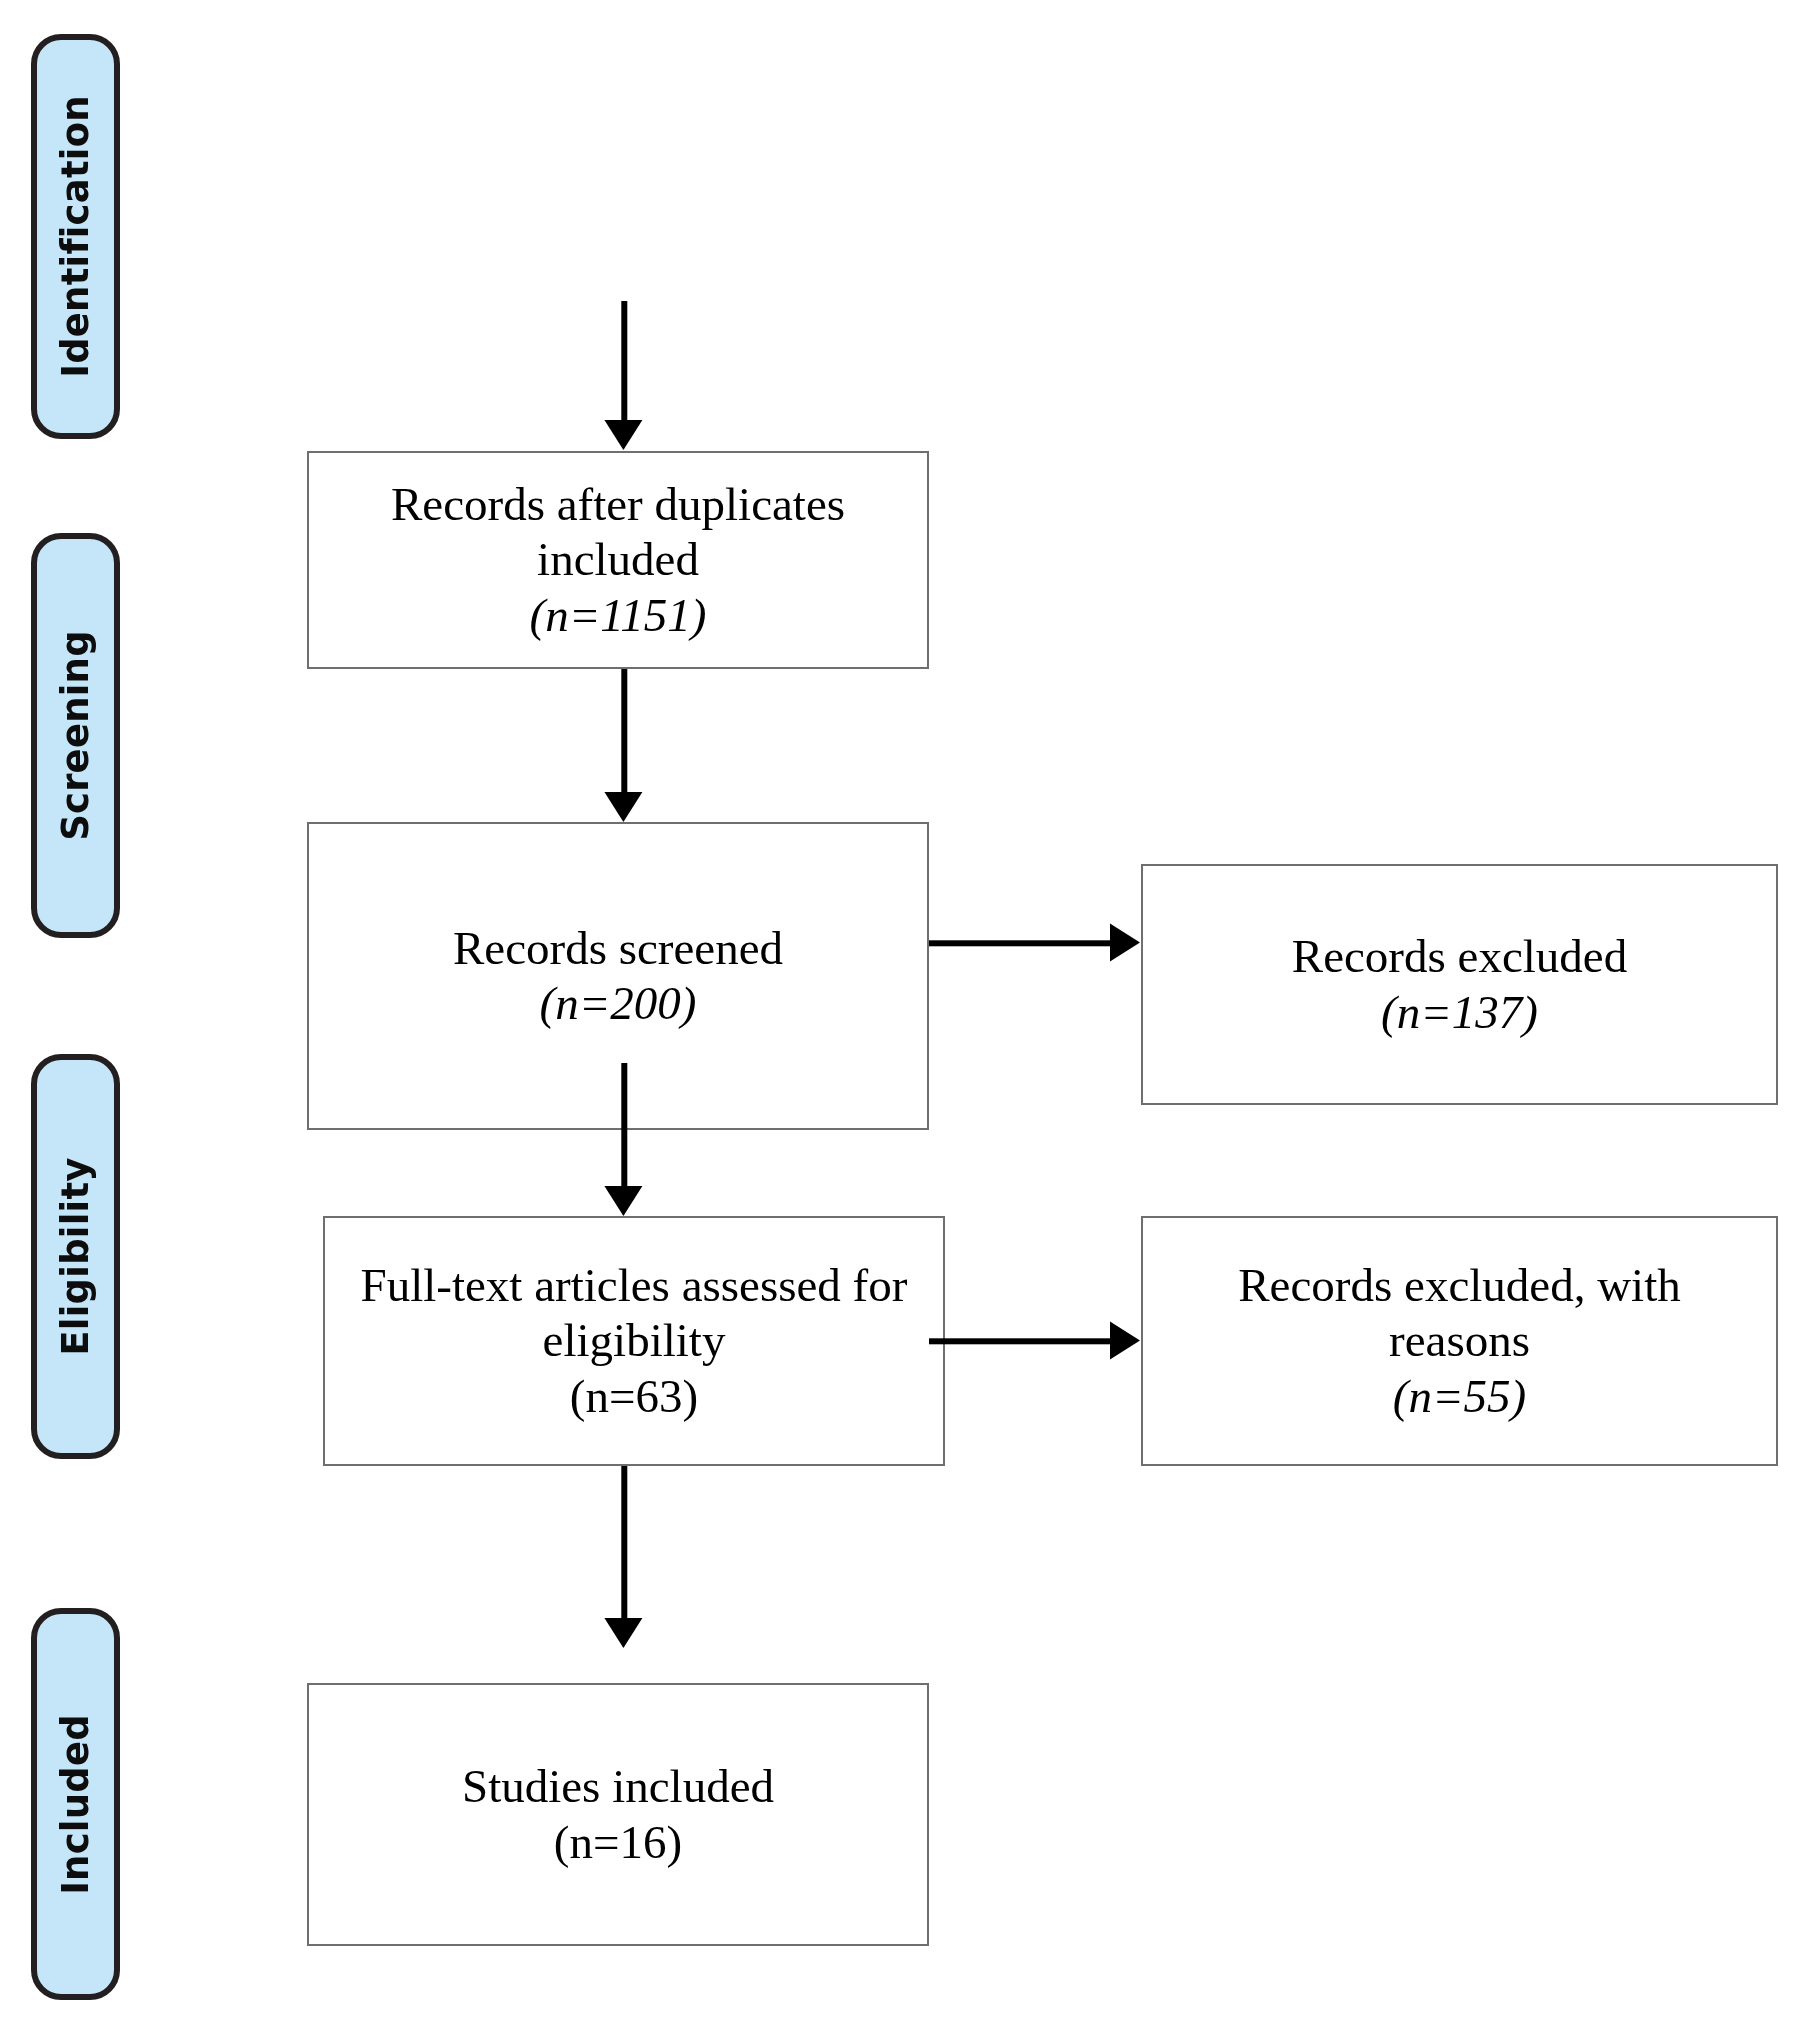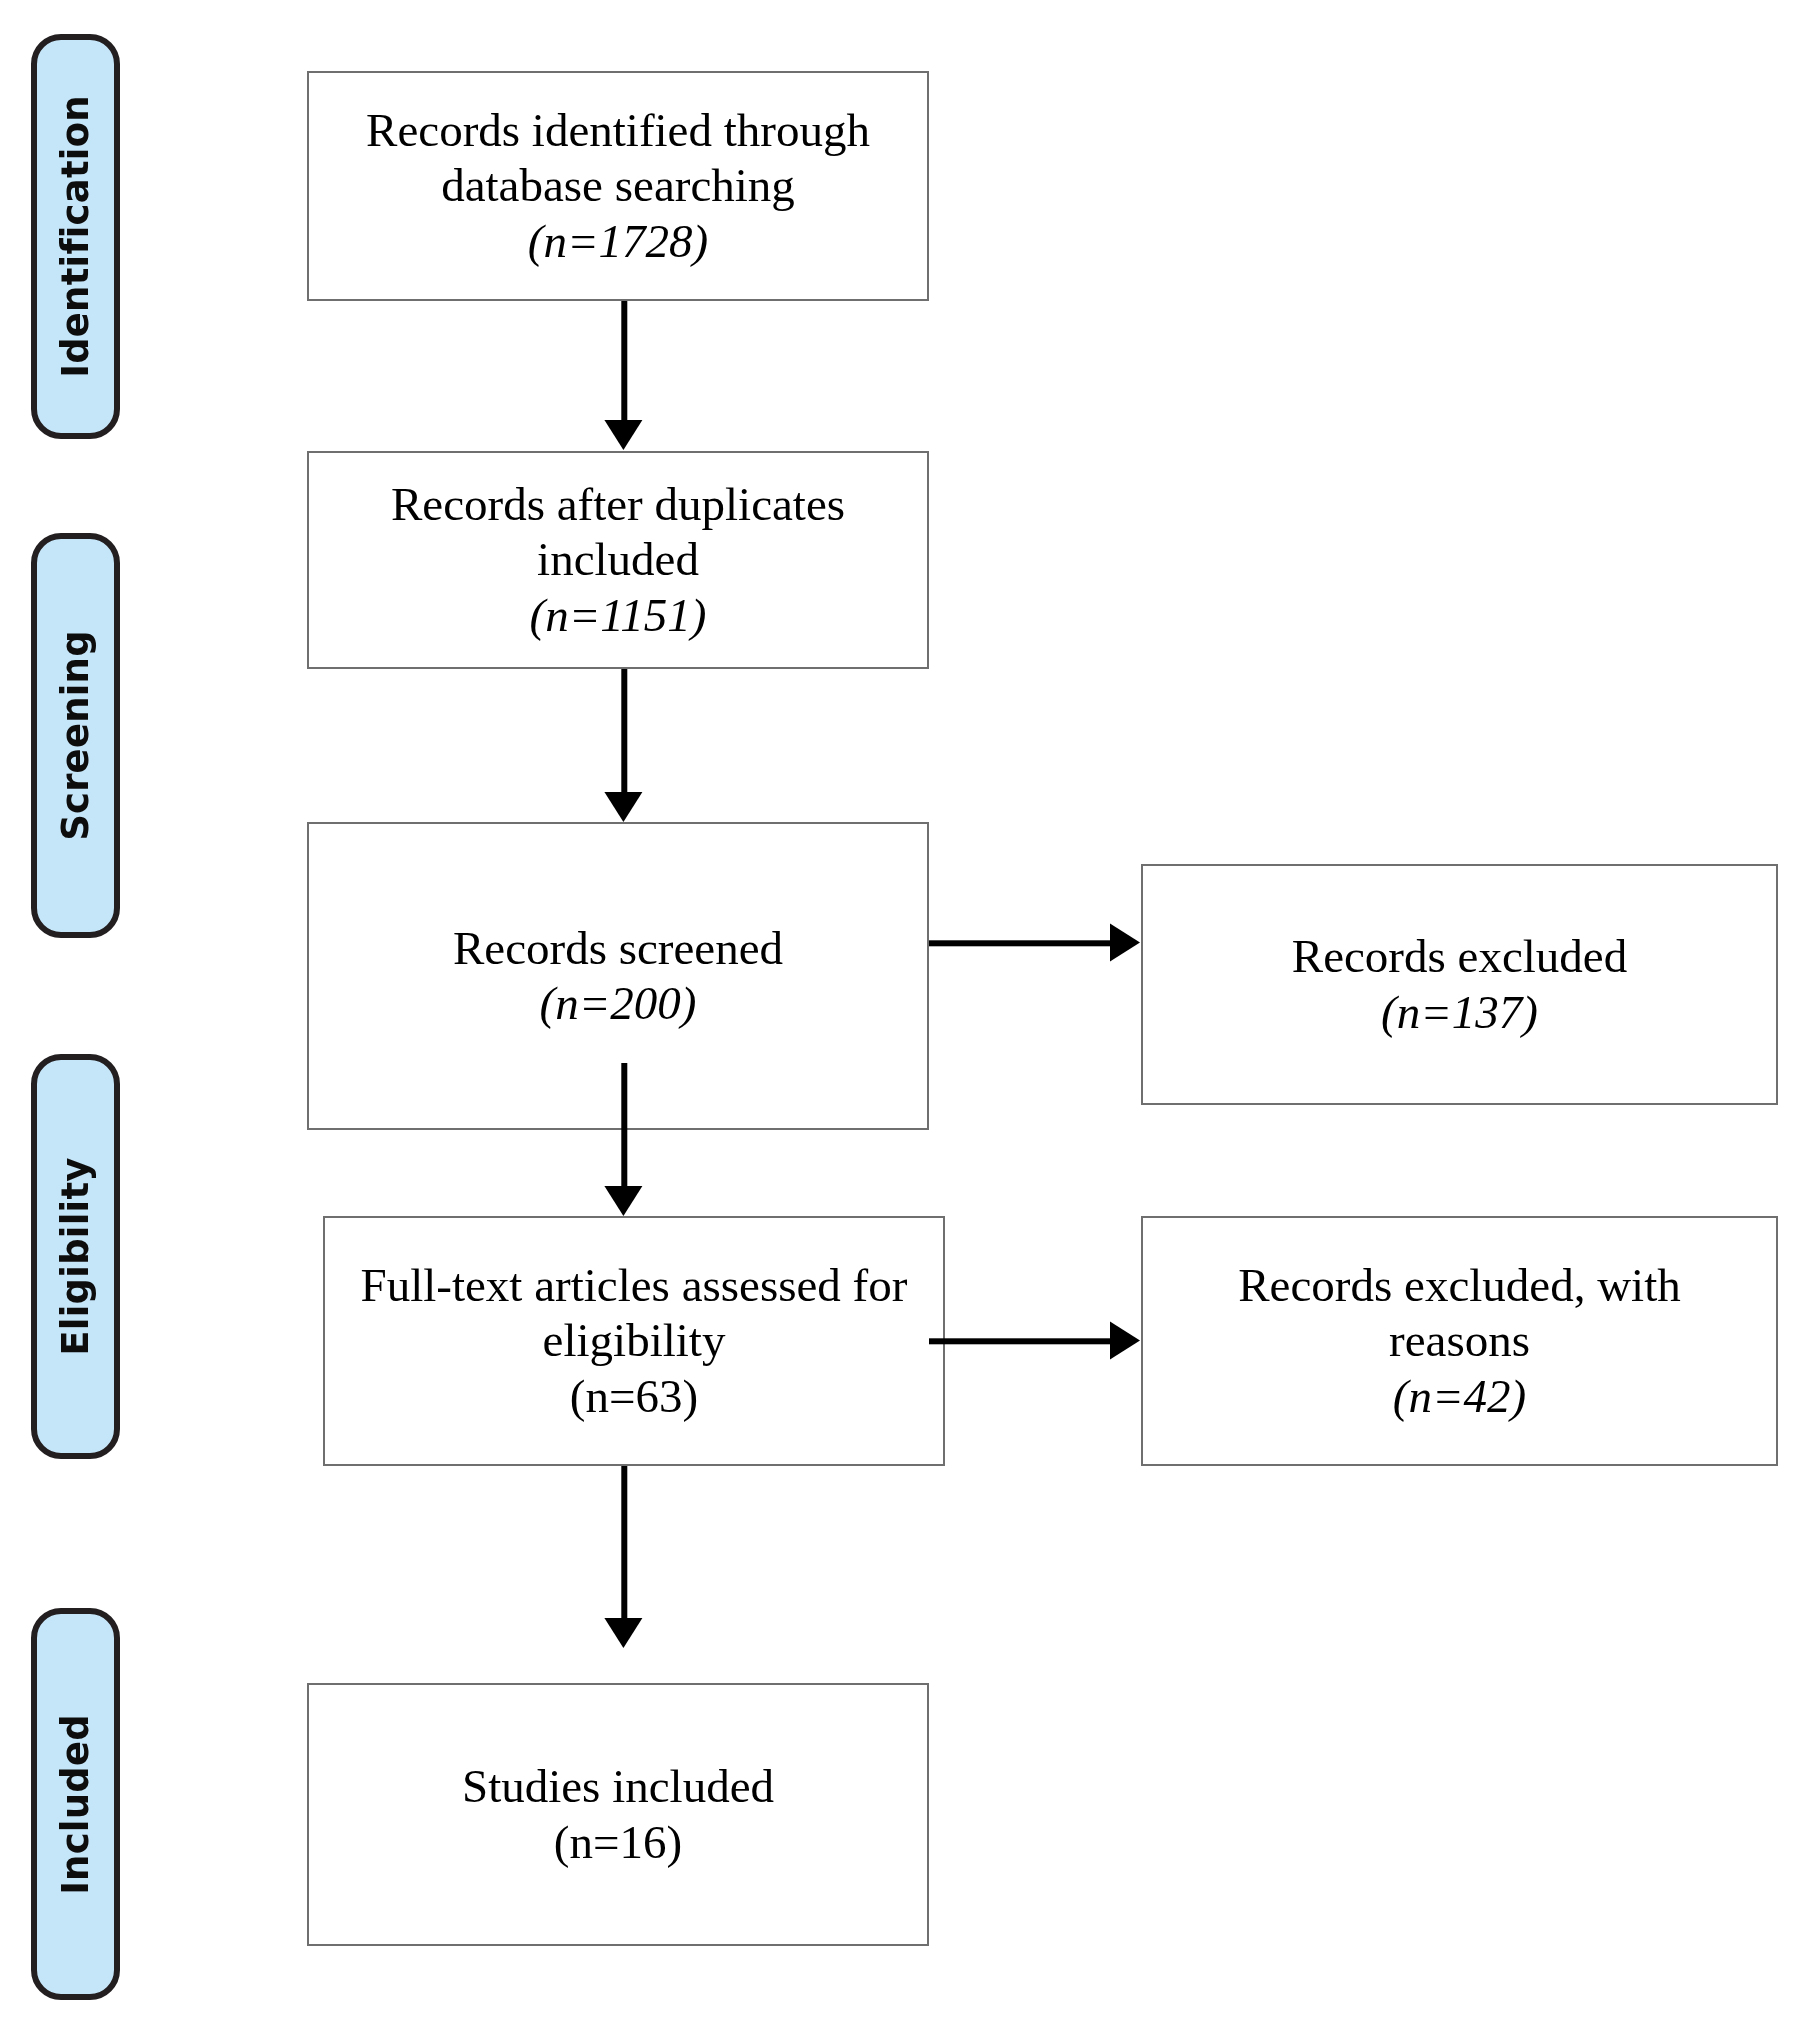--- a/index.html
+++ b/index.html
@@ -127,25 +127,20 @@
   </div>
 
   <div class="stage-pill" style="left:31px; top:1054px; width:89px; height:405px;">
     <span class="stage-label">Eligibility</span>
   </div>
 
   <div class="stage-pill" style="left:31px; top:1608px; width:89px; height:392px;">
     <span class="stage-label">Included</span>
   </div>
 
-  <div class="flow-box" style="left:307px; top:71px; width:622px; height:230px;">
-    <span class="line">Records identified through</span>
-    <span class="line">database searching</span>
-    <span class="count italic">(n=1728)</span>
-  </div>
 
   <div class="arrow-v" style="left:624px; top:301px; height:150px;">
     <div class="shaft" style="height:119px;"></div>
     <div class="head" style="top:119px;"></div>
   </div>
 
   <div class="flow-box" style="left:307px; top:451px; width:622px; height:218px;">
     <span class="line">Records after duplicates</span>
     <span class="line">included</span>
     <span class="count italic">(n=1151)</span>
@@ -183,21 +178,21 @@
   </div>
 
   <div class="arrow-h" style="left:929px; top:1341px; width:211px;">
     <div class="shaft" style="width:181px;"></div>
     <div class="head" style="left:181px;"></div>
   </div>
 
   <div class="flow-box" style="left:1141px; top:1216px; width:637px; height:250px;">
     <span class="line">Records excluded, with</span>
     <span class="line">reasons</span>
-    <span class="count italic">(n=42)</span>
+    <span class="count italic">(n=55)</span>
   </div>
 
   <div class="arrow-v" style="left:624px; top:1466px; height:183px;">
     <div class="shaft" style="height:152px;"></div>
     <div class="head" style="top:152px;"></div>
   </div>
 
   <div class="flow-box" style="left:307px; top:1649px; width:622px; height:263px;margin-top:34px;">
     <span class="line">Studies included</span>
     <span class="count roman">(n=16)</span>

